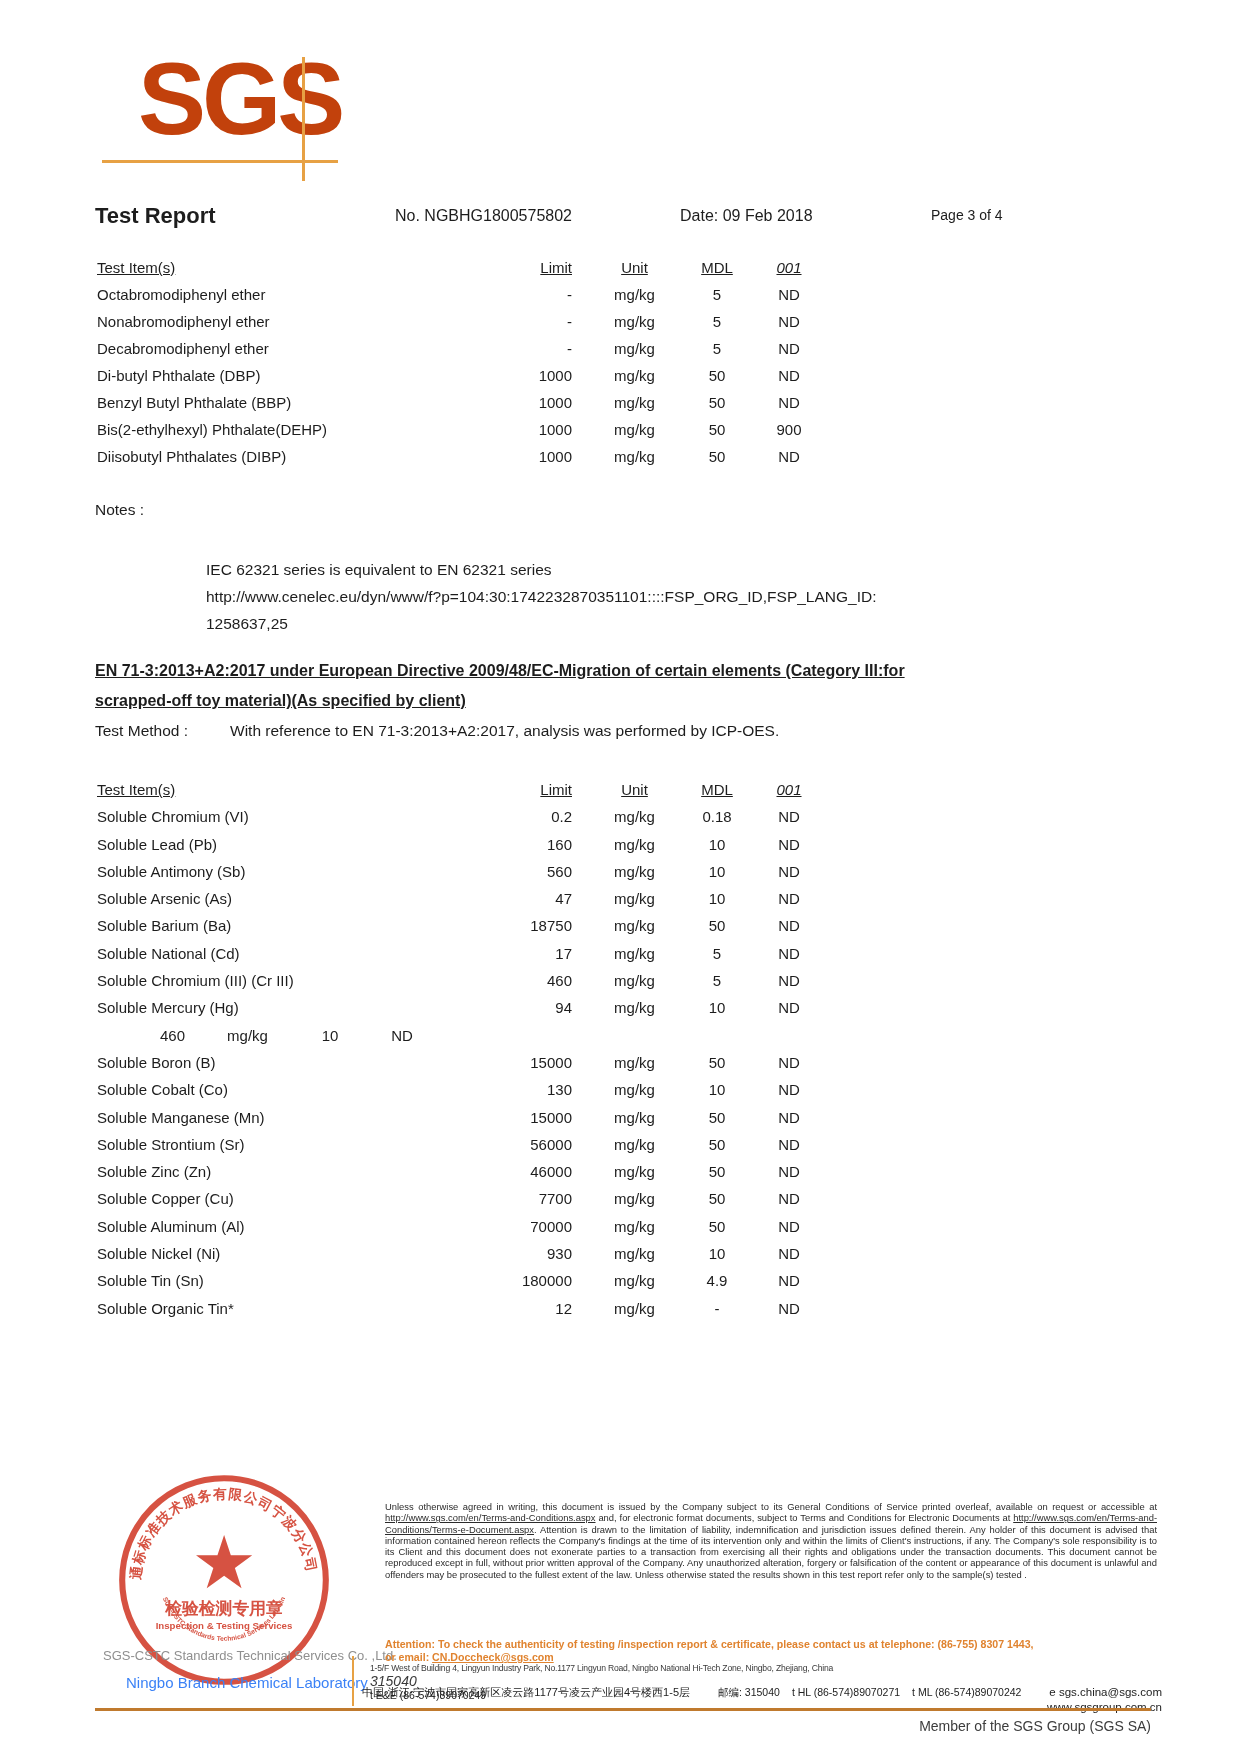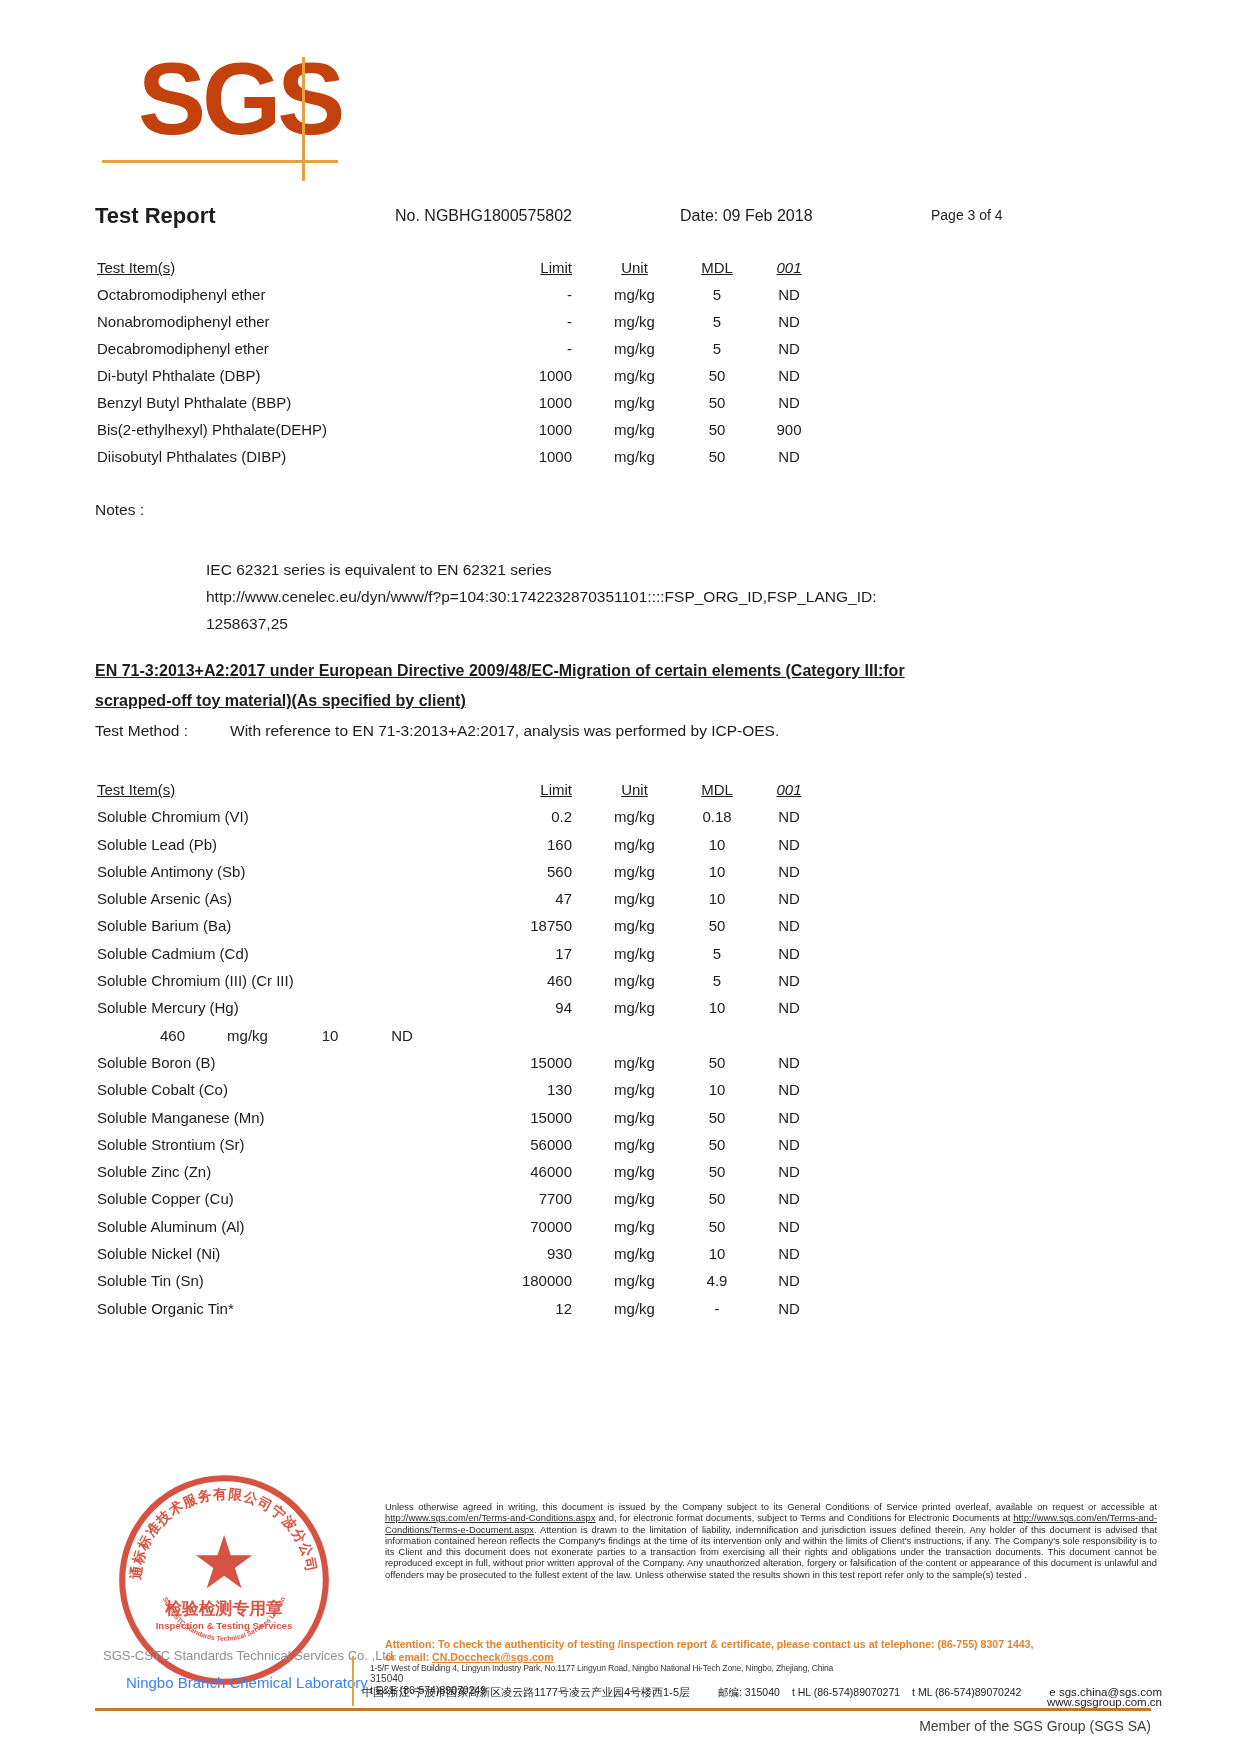--- a/index.html
+++ b/index.html
@@ -54,21 +54,21 @@
              text-align:justify;color:#2b2b2b;}
   .fineprint .lnk{text-decoration:underline;}
   .attention{position:absolute;left:385px;top:1638px;width:772px;font-size:10.6px;line-height:13px;
              font-weight:700;color:#e0832f;}
   .attention .lnk{text-decoration:underline;}
 
   .addr-divider{position:absolute;left:352px;top:1656px;width:2px;height:50px;background:#e7a144;}
   .addr-row1{position:absolute;left:362px;top:1663px;width:800px;display:flex;align-items:baseline;
              white-space:nowrap;color:#3a3a3a;flex-direction:column;}
   .addr-en{font-size:8.6px;letter-spacing:-0.2px;}
-  .addr-zip{font-size:10px;}
+  .addr-zip{font-size:14px;font-style:italic;}
   .addr-tel{font-size:10.5px;margin-left:8px;color:#222;}
   .addr-web{font-size:11.5px;margin-left:auto;color:#222;}
   .addr-row2{position:absolute;left:362px;top:1685px;width:800px;display:flex;align-items:baseline;
              white-space:nowrap;color:#222;}
   .addr-cn{font-size:11px;}
   .addr-zip2{font-size:10.5px;margin-left:28px;}
   .addr-tel2{font-size:10.5px;margin-left:12px;}
   .addr-mail{font-size:11.5px;margin-left:auto;}
 
   .bottom-line{position:absolute;left:95px;top:1708px;width:1056px;height:3px;background:#c07a2e;}
@@ -214,21 +214,21 @@
 
         <div class="tr">
           <span class="c1">Soluble Barium (Ba)</span>
           <span class="c2">18750</span>
           <span class="c3">mg/kg</span>
           <span class="c4">50</span>
           <span class="c5">ND</span>
         </div>
 
         <div class="tr">
-          <span class="c1">Soluble Cadmium (Cd)</span>
+          <span class="c1">Soluble National (Cd)</span>
           <span class="c2">17</span>
           <span class="c3">mg/kg</span>
           <span class="c4">5</span>
           <span class="c5">ND</span>
         </div>
 
         <div class="tr">
           <span class="c1">Soluble Chromium (III) (Cr III)</span>
           <span class="c2">460</span>
           <span class="c3">mg/kg</span>

